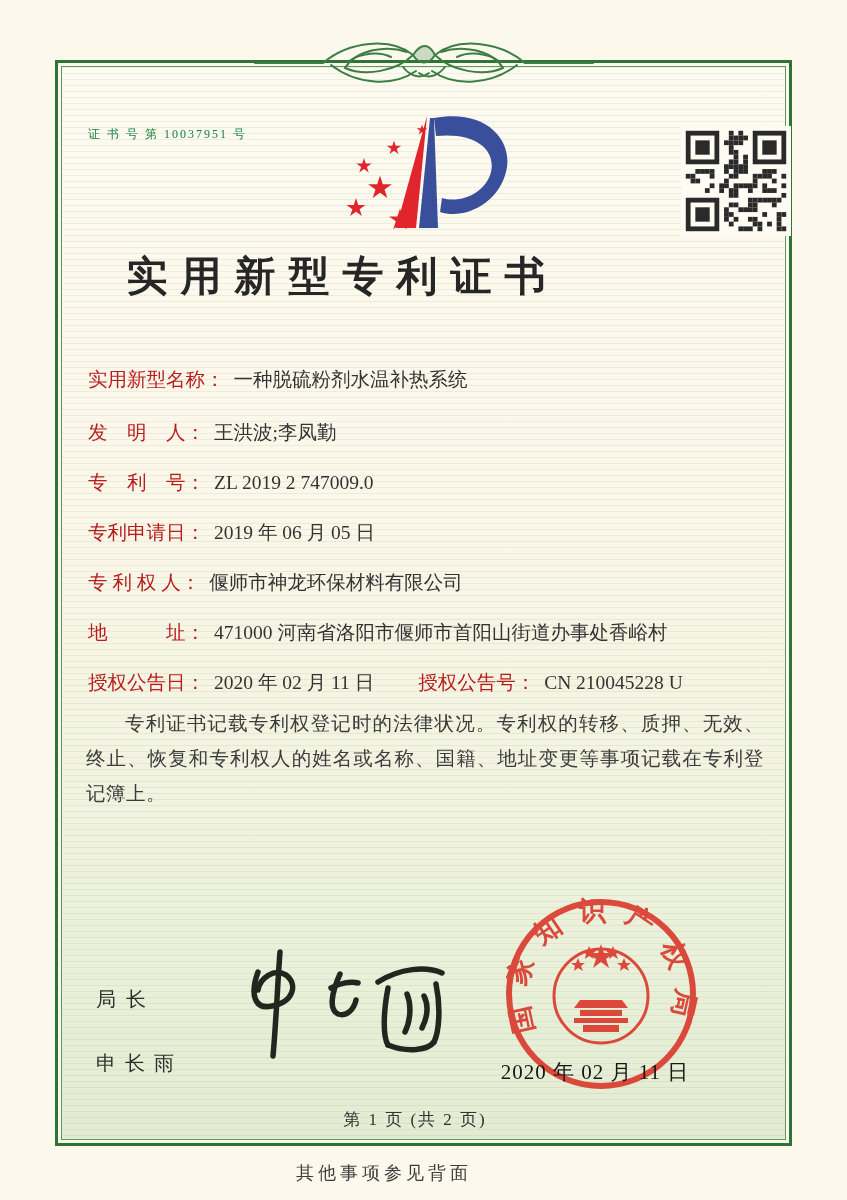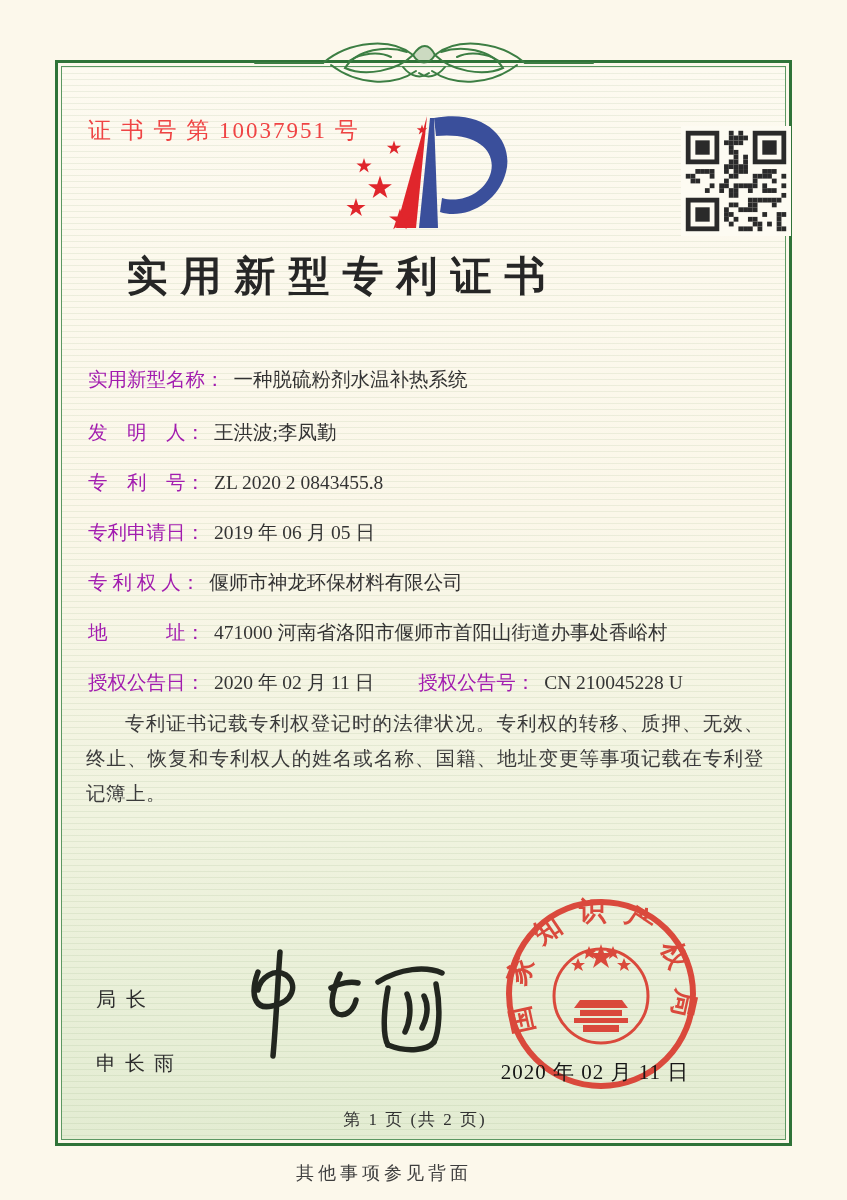--- a/index.html
+++ b/index.html
@@ -16,31 +16,31 @@
   }
   .frame-inner {
     position:absolute; left:3px; top:3px; right:3px; bottom:3px;
     border:1px solid #5b9862;
     background:
       repeating-linear-gradient(180deg, rgba(126,160,106,0.13) 0 1px, rgba(126,160,106,0) 1px 6px),
       linear-gradient(180deg, #fdfaf0 0%, #fbf7e9 42%, #f0f3df 70%, #e3ecd2 100%);
   }
   .ornament { position:absolute; left:253px; top:33px; width:342px; height:60px; }
   .cert-no {
-    position:absolute; left:88px; top:115px; font-size:23px; color:#ef4444;
+    position:absolute; left:88px; top:126px; font-size:12px; color:#15803d;
     letter-spacing:2px;
   }
   .logo { position:absolute; left:328px; top:104px; width:205px; height:138px; }
   .qr { position:absolute; left:681px; top:126px; width:110px; height:110px; }
   .title {
     position:absolute; left:0; top:249px; width:685px; text-align:center;
     font-size:41px; font-weight:bold; color:#262626; letter-spacing:13px;
   }
   .frow { position:absolute; left:88px; font-size:19.5px; color:#333; white-space:nowrap; }
-  .flabel { color:#a21caf;margin-top:16px; }
+  .flabel { color:#b91c1c;margin-top:16px; }
   .fvalue { margin-left:9px; color:#333;margin-top:36px; }
   .fpair2 { margin-left:44px; }
   .paras { position:absolute; left:86px; top:706px; width:678px; }
   .paras p {
     font-size:19.5px; line-height:35px; color:#3b3b3b; text-indent:2em;
     text-align:justify; letter-spacing:0.5px;
   }
   .director { position:absolute; left:96px; top:986px; font-size:20px; color:#2e2e2e; }
   .director .row1 { letter-spacing:10px; }
   .director .row2 { margin-top:37px; letter-spacing:9px; }
@@ -235,21 +235,21 @@
 
   <div class="title">实用新型专利证书</div>
 
   <div class="frow" style="top:366px">
     <span class="flabel">实用新型名称：</span><span class="fvalue">一种脱硫粉剂水温补热系统</span>
   </div>
   <div class="frow" style="top:419px">
     <span class="flabel">发　明　人：</span><span class="fvalue">王洪波;李凤勤</span>
   </div>
   <div class="frow" style="top:469px">
-    <span class="flabel">专　利　号：</span><span class="fvalue">ZL 2020 2 0843455.8</span>
+    <span class="flabel">专　利　号：</span><span class="fvalue">ZL 2019 2 747009.0</span>
   </div>
   <div class="frow" style="top:519px">
     <span class="flabel">专利申请日：</span><span class="fvalue">2019 年 06 月 05 日</span>
   </div>
   <div class="frow" style="top:569px">
     <span class="flabel">专 利 权 人：</span><span class="fvalue">偃师市神龙环保材料有限公司</span>
   </div>
   <div class="frow" style="top:619px">
     <span class="flabel">地　　　址：</span><span class="fvalue">471000 河南省洛阳市偃师市首阳山街道办事处香峪村</span>
   </div>

